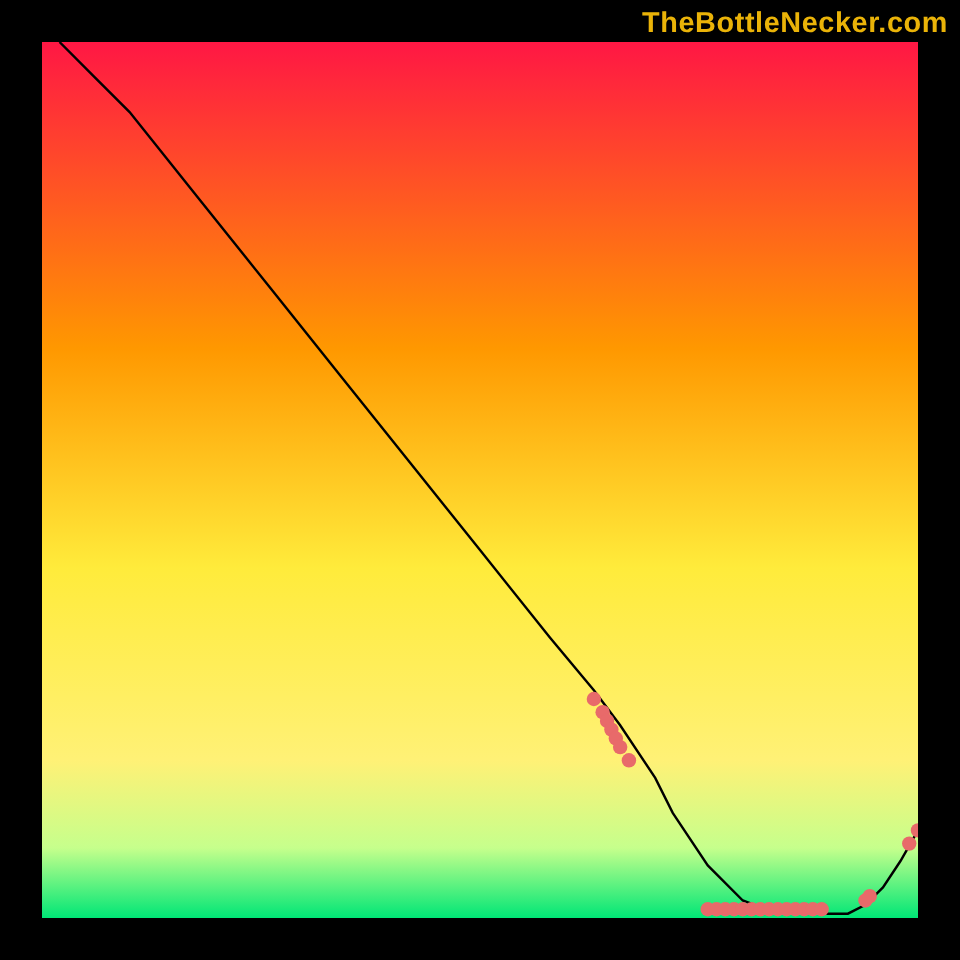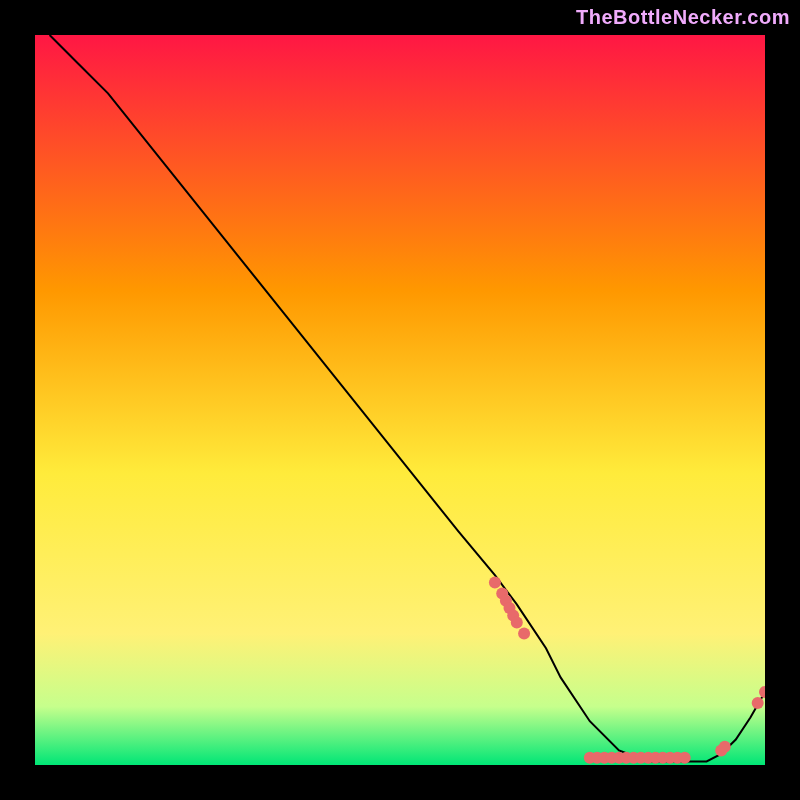--- a/index.html
+++ b/index.html
@@ -1,18 +1,18 @@
 <!DOCTYPE html>
 <html><head>
 <meta charset="utf-8">
 <style>
 html,body{margin:0;padding:0;width:800px;height:800px;background:#000;overflow:hidden;font-family:Arial,Helvetica,sans-serif}
 .frame{position:absolute;left:0;top:0;width:800px;height:800px;background:#000}
 .plot{position:absolute;left:35px;top:35px;width:730px;height:730px}
-.attrib{position:absolute;top:6px;right:10px;color:#f0abfc;font-size:20px;font-weight:600;letter-spacing:.5px}
+.attrib{position:absolute;top:6px;right:10px;color:#eab308;font-size:24px;font-weight:600;letter-spacing:.5px}
 svg{display:block}
 </style>
 </head>
 <body>
 
 <div class="frame">
   <div class="attrib">TheBottleNecker.com</div>
   <div class="plot">
     <svg id="svg" width="730" height="730" viewBox="0 0 730 730">
       <defs>

